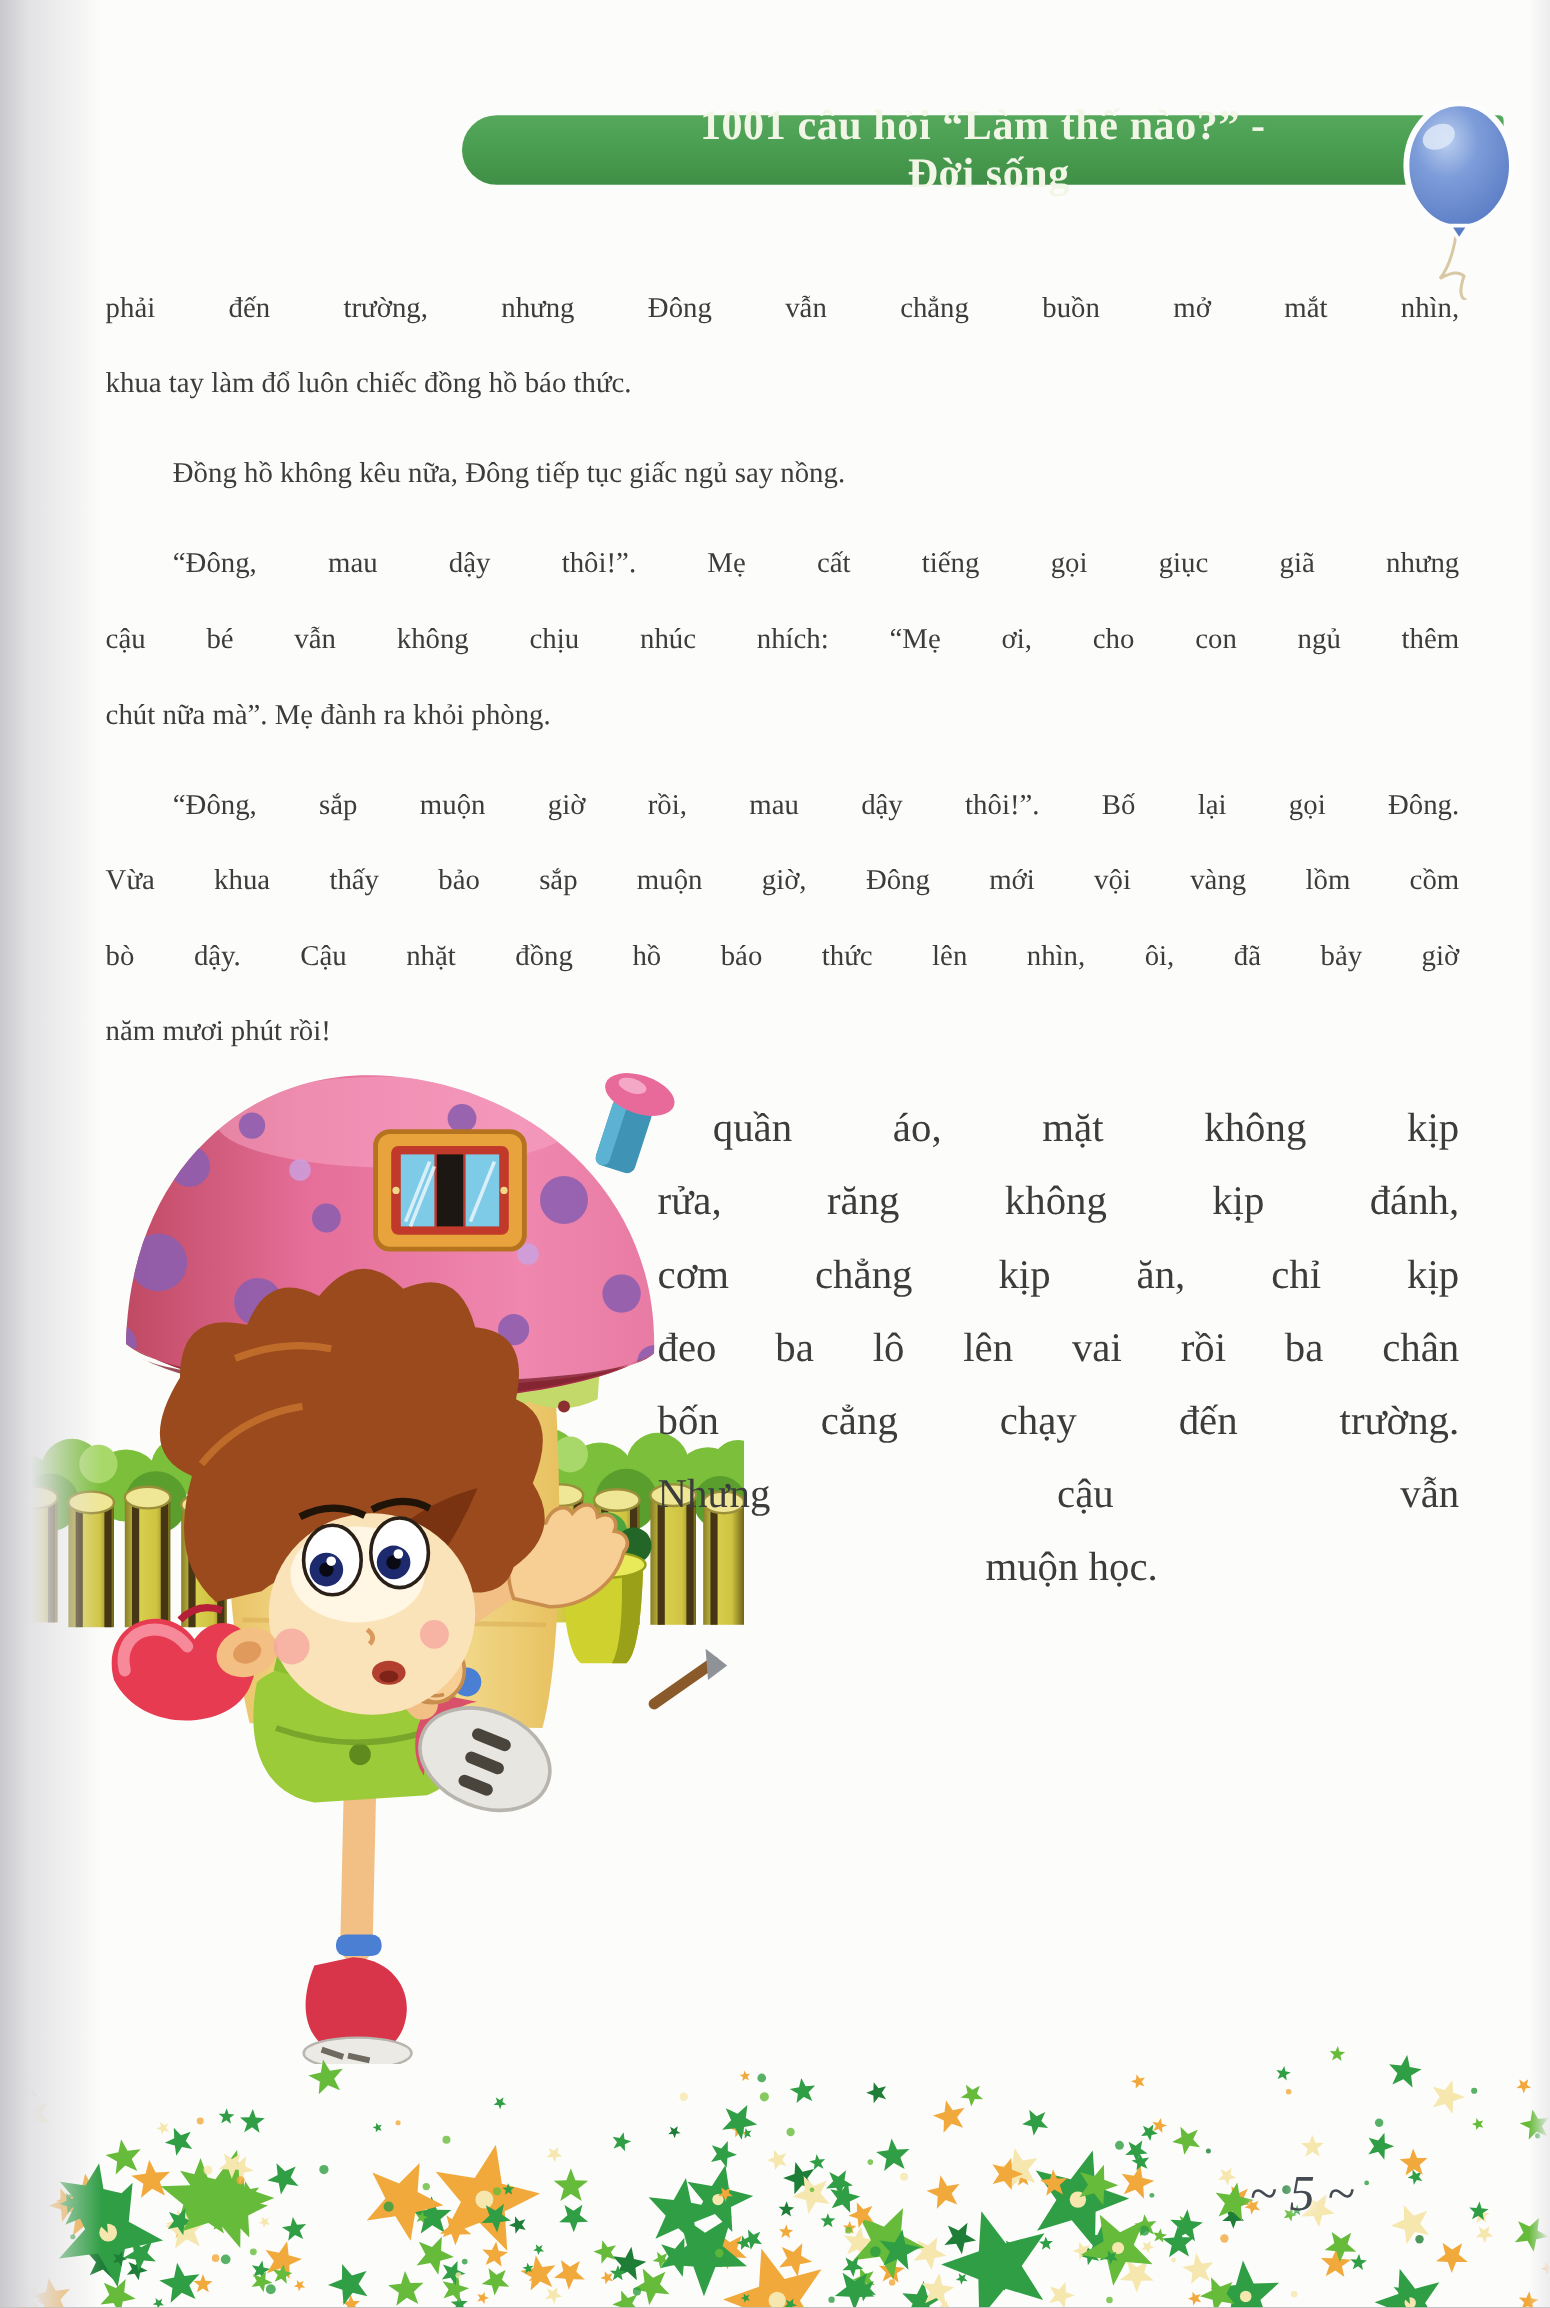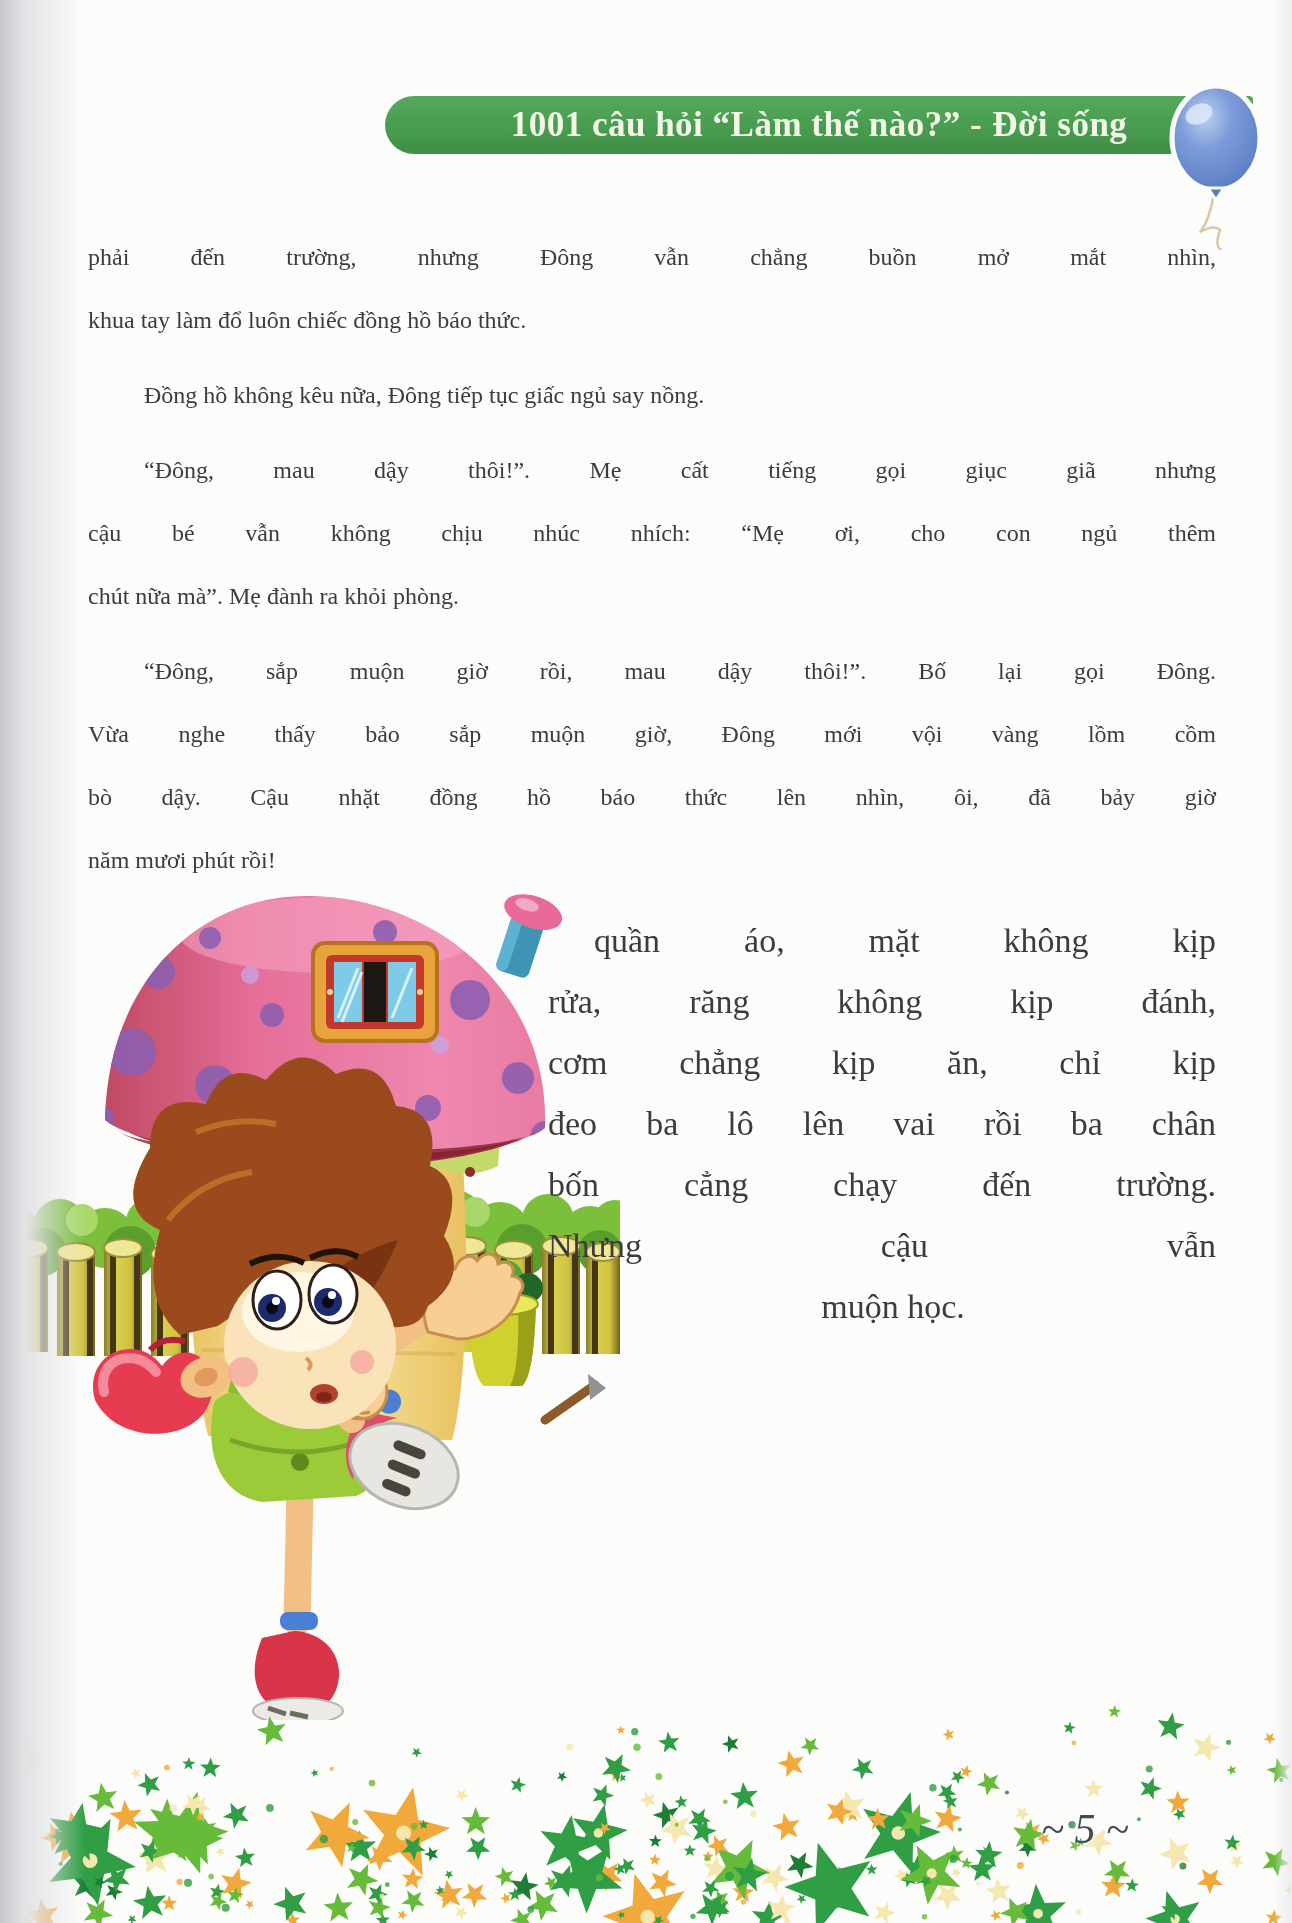--- a/index.html
+++ b/index.html
@@ -19,20 +19,21 @@
   }
 
   
   .header-bar {
     position:absolute; left:385px; top:96px; width:868px; height:58px;
     background:linear-gradient(to bottom,#55a85c 0%,#4a9e51 45%,#3f8f46 100%);
     border-radius:29px 4px 4px 29px;
     display:flex; align-items:center; justify-content:center;
     color:#f2f6e7; font-size:35px; font-weight:bold; letter-spacing:0.5px;
     z-index:2;
+    flex-direction:column;
   }
   .header-bar .accent { margin-left:10px; }
   .balloon { position:absolute; left:1152px; top:70px; width:132px; height:180px; z-index:3; }
 
   
   .body-text { position:absolute; left:88px; top:226px; width:1128px; font-size:24px; z-index:2; }
   .line { line-height:63px; text-align:justify; text-align-last:justify; }
   .line.last { text-align-last:left; }
   .para + .para { margin-top:12px; }
   .para.indent .line:first-child { text-indent:56px; }
@@ -89,21 +90,21 @@
       <div class="para indent">
         <div class="line last">Đồng hồ không kêu nữa, Đông tiếp tục giấc ngủ say nồng.</div>
       </div>
       <div class="para indent">
         <div class="line">“Đông, mau dậy thôi!”. Mẹ cất tiếng gọi giục giã nhưng</div>
         <div class="line">cậu bé vẫn không chịu nhúc nhích: “Mẹ ơi, cho con ngủ thêm</div>
         <div class="line last">chút nữa mà”. Mẹ đành ra khỏi phòng.</div>
       </div>
       <div class="para indent">
         <div class="line">“Đông, sắp muộn giờ rồi, mau dậy thôi!”. Bố lại gọi Đông.</div>
-        <div class="line">Vừa nghe thấy bảo sắp muộn giờ, Đông mới vội vàng lồm cồm</div>
+        <div class="line">Vừa khua thấy bảo sắp muộn giờ, Đông mới vội vàng lồm cồm</div>
         <div class="line">bò dậy. Cậu nhặt đồng hồ báo thức lên nhìn, ôi, đã bảy giờ</div>
         <div class="line last">năm mươi phút rồi!</div>
       </div>
     </div>
 
   <div class="side-text">
       <div class="line">quần áo, mặt không kịp</div>
       <div class="line">rửa, răng không kịp đánh,</div>
       <div class="line">cơm chẳng kịp ăn, chỉ kịp</div>
       <div class="line">đeo ba lô lên vai rồi ba chân</div>

